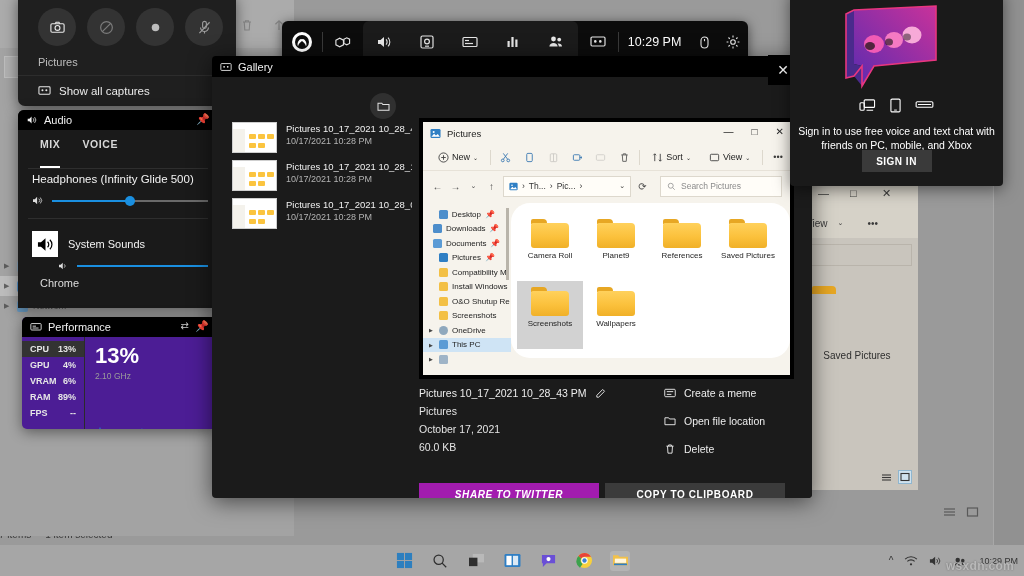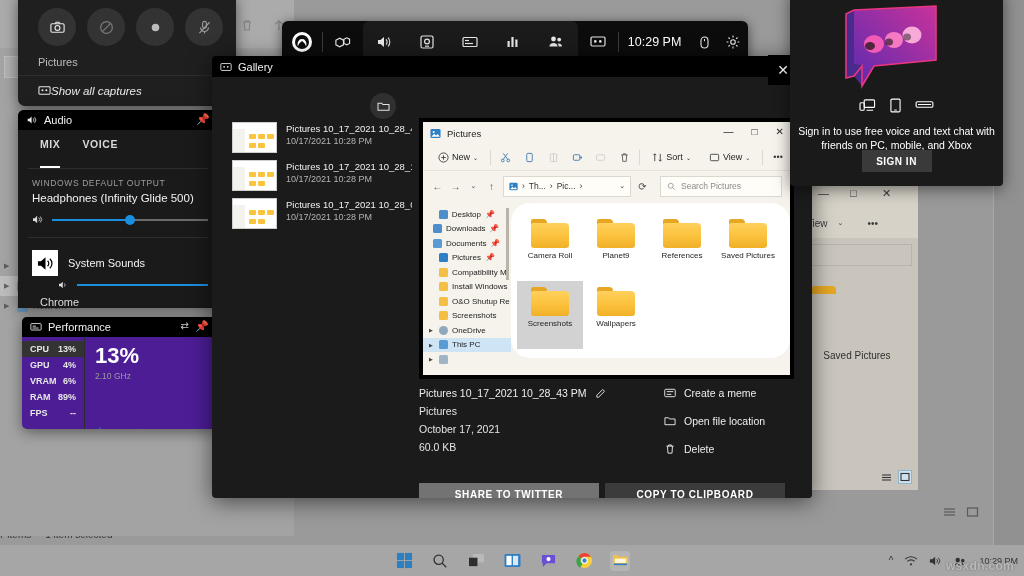--- a/index.html
+++ b/index.html
@@ -103,22 +103,22 @@
   #capture-widget .cap-btns { display:flex; gap:11px; padding:14px 0 0 20px; }
   #capture-widget .cbtn {
     width:38px; height:38px; border-radius:50%;
     background:#333; display:flex; align-items:center; justify-content:center;
     color:#e9e9e9;
   }
   #capture-widget .cbtn.dim { color:#7b7b7b; }
   #capture-widget .cap-sub { color:#bdbdbd; font-size:11px; padding:10px 0 0 20px;}
   #capture-widget .cap-row {
     margin-top:7px; border-top:1px solid #2d2d2d;
-    display:flex; align-items:flex-end; 
-    padding:8px 0 0 20px; color:#eaeaea; font-size:11.5px;font-style:italic;
+    display:flex; align-items:flex-end; gap:8px;
+    padding:8px 0 0 20px; color:#eaeaea; font-size:11.5px;
   }
 
   
   #audio-widget {
     left:18px; top:110px; width:200px; height:198px;
     background:#1a1a1a; border-radius:6px 6px 0 0; overflow:hidden;
     box-shadow:0 3px 14px rgba(0,0,0,.45);
   }
   .wg-title {
     height:20px; background:#000; color:#f0f0f0;
@@ -246,21 +246,21 @@
   #meta { position:absolute; left:7px; top:310px; color:#ededed; }
   #meta .m-row1 { display:flex; align-items:center; gap:8px; font-size:10.5px;}
   #meta .m-line { font-size:10.5px; margin-top:6px; color:#e4e4e4;}
   #actions { position:absolute; left:252px; top:310px; }
   #actions .a-row { display:flex; align-items:center; gap:8px; color:#ededed; font-size:10.5px; margin-bottom:16px;}
   #btns { position:absolute; left:7px; top:406px; display:flex; gap:6px;}
   #btns .btn {
     height:23px; display:flex; align-items:center; justify-content:center;
     font-size:10px; font-weight:bold; letter-spacing:.6px; color:#fff;
   }
-  #btns .btn.primary { width:180px; background:#737373; }
+  #btns .btn.primary { width:180px; background:#a21caf;font-style:italic; }
   #btns .btn.secondary { width:180px; background:#3b3b3b; }
 
   
   #social {
     left:790px; top:-10px; width:213px; height:196px;
     background:#1a1a1a; border-radius:4px; overflow:hidden;
     box-shadow:0 3px 16px rgba(0,0,0,.5);
   }
   #social .bubble { position:absolute; left:42px; top:14px; }
   #social .dev-icons { position:absolute; left:0; right:0; top:108px; display:flex; justify-content:center; gap:14px; color:#fff;}
@@ -541,21 +541,20 @@
         </g>
       </svg>
     <span>Audio</span>
     <span class="pin">📌</span>
   </div>
   <div class="tabs">
     <div class="tab active">MIX</div>
     <div class="tab">VOICE</div>
   </div>
   <div class="divider"></div>
-  <div class="sec-label">WINDOWS DEFAULT OUTPUT</div>
   <div class="dev">Headphones (Infinity Glide 500)</div>
   <div class="slider-row">
     <span class="spk">
       <svg width="13" height="11" viewBox="0 0 14 12">
           <g fill="#ddd">
             <path d="M1 4.5v3h2L5.5 10V2L3 4.5z"></path>
           </g>
       <g fill="none" stroke="#ddd" stroke-width=".9">
             <path d="M7.3 4a2.6 2.6 0 010 4"></path>
             <path d="M9 2.8a4.6 4.6 0 010 6.4"></path>

